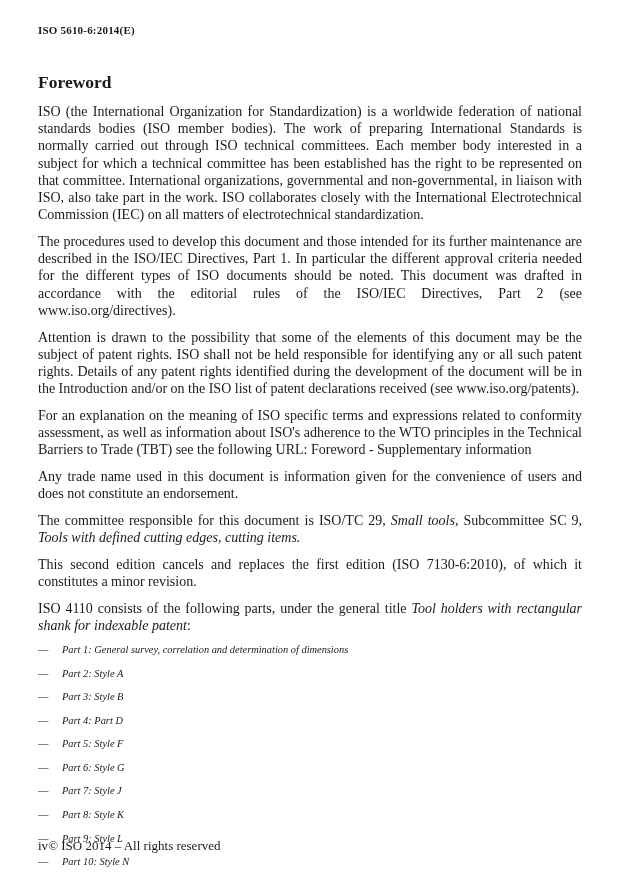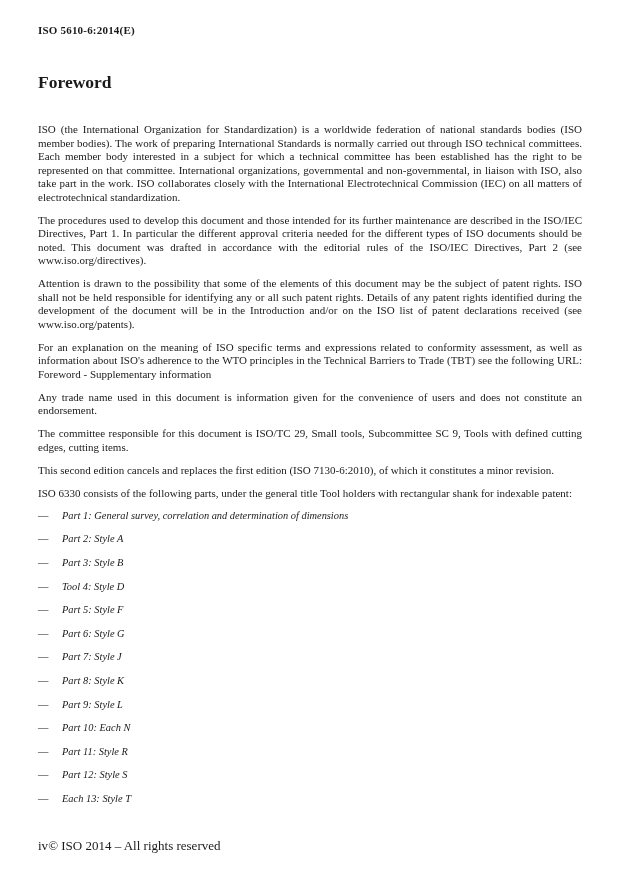--- a/index.html
+++ b/index.html
@@ -18,31 +18,31 @@
   .doc-header {
     font-size: 11px;
     font-weight: bold;
     letter-spacing: 0.2px;
     margin-bottom: 36px;
   }
 
   .doc-title {
     font-size: 17.5px;
     font-weight: bold;
-    margin-bottom: 30px;
+    margin-bottom: 10px;
   }
 
   .body-copy p {
-    font-size: 11px;
+    font-size: 14px;
     line-height: 1.23;
     text-align: justify;
     margin-bottom: 9.5px;
   }
 
-  .body-copy .em { }
+  .body-copy .em { font-style: italic; }
 
   .parts-list {
     margin-top: 3px;
   }
 
   .part-item {
     display: flex;
     align-items: flex-start;
     font-size: 10.4px;
     line-height: 1.23;
@@ -88,38 +88,38 @@
     <p>Attention is drawn to the possibility that some of the elements of this document may be the subject of patent rights. ISO shall not be held responsible for identifying any or all such patent rights.  Details of any patent rights identified during the development of the document will be in the Introduction and/or on the ISO list of patent declarations received (see www.iso.org/patents).</p>
 
     <p>For an explanation on the meaning of ISO specific terms and expressions related to conformity assessment, as well as information about ISO's adherence to the WTO principles in the Technical Barriers to Trade (TBT) see the following URL:  Foreword - Supplementary information</p>
 
     <p>Any trade name used in this document is information given for the convenience of users and does not constitute an endorsement.</p>
 
     <p><span>The committee responsible for this document is ISO/TC 29, </span><span class="em">Small tools</span><span>, Subcommittee SC 9, </span><span class="em">Tools with defined cutting edges, cutting items.</span></p>
 
     <p>This second edition cancels and replaces the first edition (ISO 7130-6:2010), of which it constitutes a minor revision.</p>
 
-    <p><span>ISO 6330 consists of the following parts, under the general title </span><span class="em">Tool holders with rectangular shank for indexable patent</span><span>:</span></p>
+    <p><span>ISO 4110 consists of the following parts, under the general title </span><span class="em">Tool holders with rectangular shank for indexable patent</span><span>:</span></p>
 
     <div class="parts-list">
       <div class="part-item">
           <span class="dash">—</span>
           <span class="part-text">Part 1: General survey, correlation and determination of dimensions</span>
         </div>
       <div class="part-item">
           <span class="dash">—</span>
           <span class="part-text">Part 2: Style A</span>
         </div>
       <div class="part-item">
           <span class="dash">—</span>
           <span class="part-text">Part 3: Style B</span>
         </div>
       <div class="part-item">
           <span class="dash">—</span>
-          <span class="part-text">Tool 4: Style D</span>
+          <span class="part-text">Part 4: Part D</span>
         </div>
       <div class="part-item">
           <span class="dash">—</span>
           <span class="part-text">Part 5: Style F</span>
         </div>
       <div class="part-item">
           <span class="dash">—</span>
           <span class="part-text">Part 6: Style G</span>
         </div>
       <div class="part-item">
@@ -129,21 +129,21 @@
       <div class="part-item">
           <span class="dash">—</span>
           <span class="part-text">Part 8: Style K</span>
         </div>
       <div class="part-item">
           <span class="dash">—</span>
           <span class="part-text">Part 9: Style L</span>
         </div>
       <div class="part-item">
           <span class="dash">—</span>
-          <span class="part-text">Part 10: Each N</span>
+          <span class="part-text">Part 10: Style N</span>
         </div>
       <div class="part-item">
           <span class="dash">—</span>
           <span class="part-text">Part 11: Style R</span>
         </div>
       <div class="part-item">
           <span class="dash">—</span>
           <span class="part-text">Part 12: Style S</span>
         </div>
       <div class="part-item">

